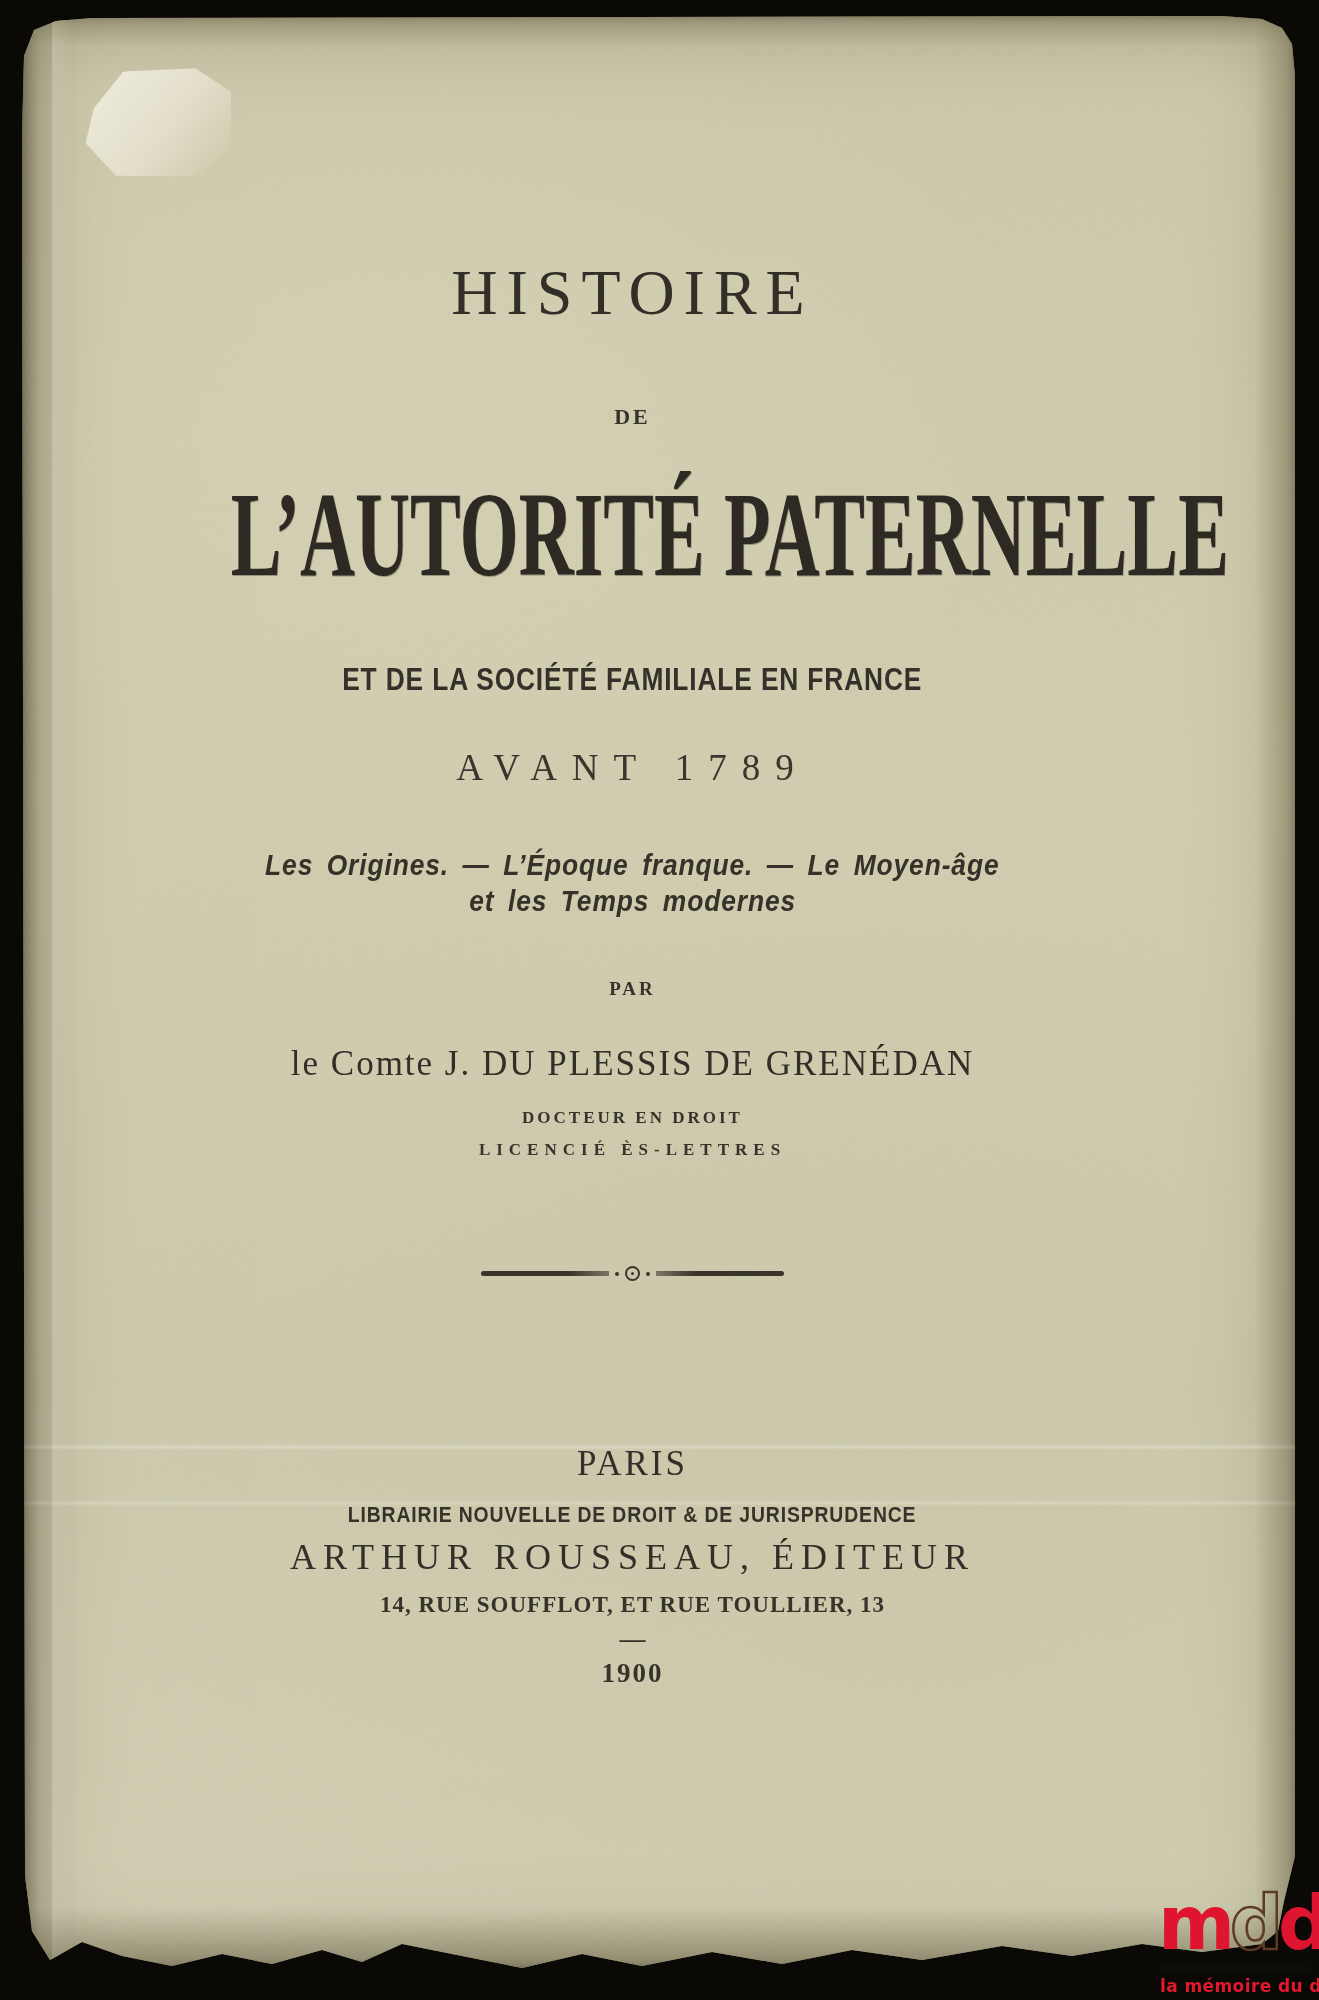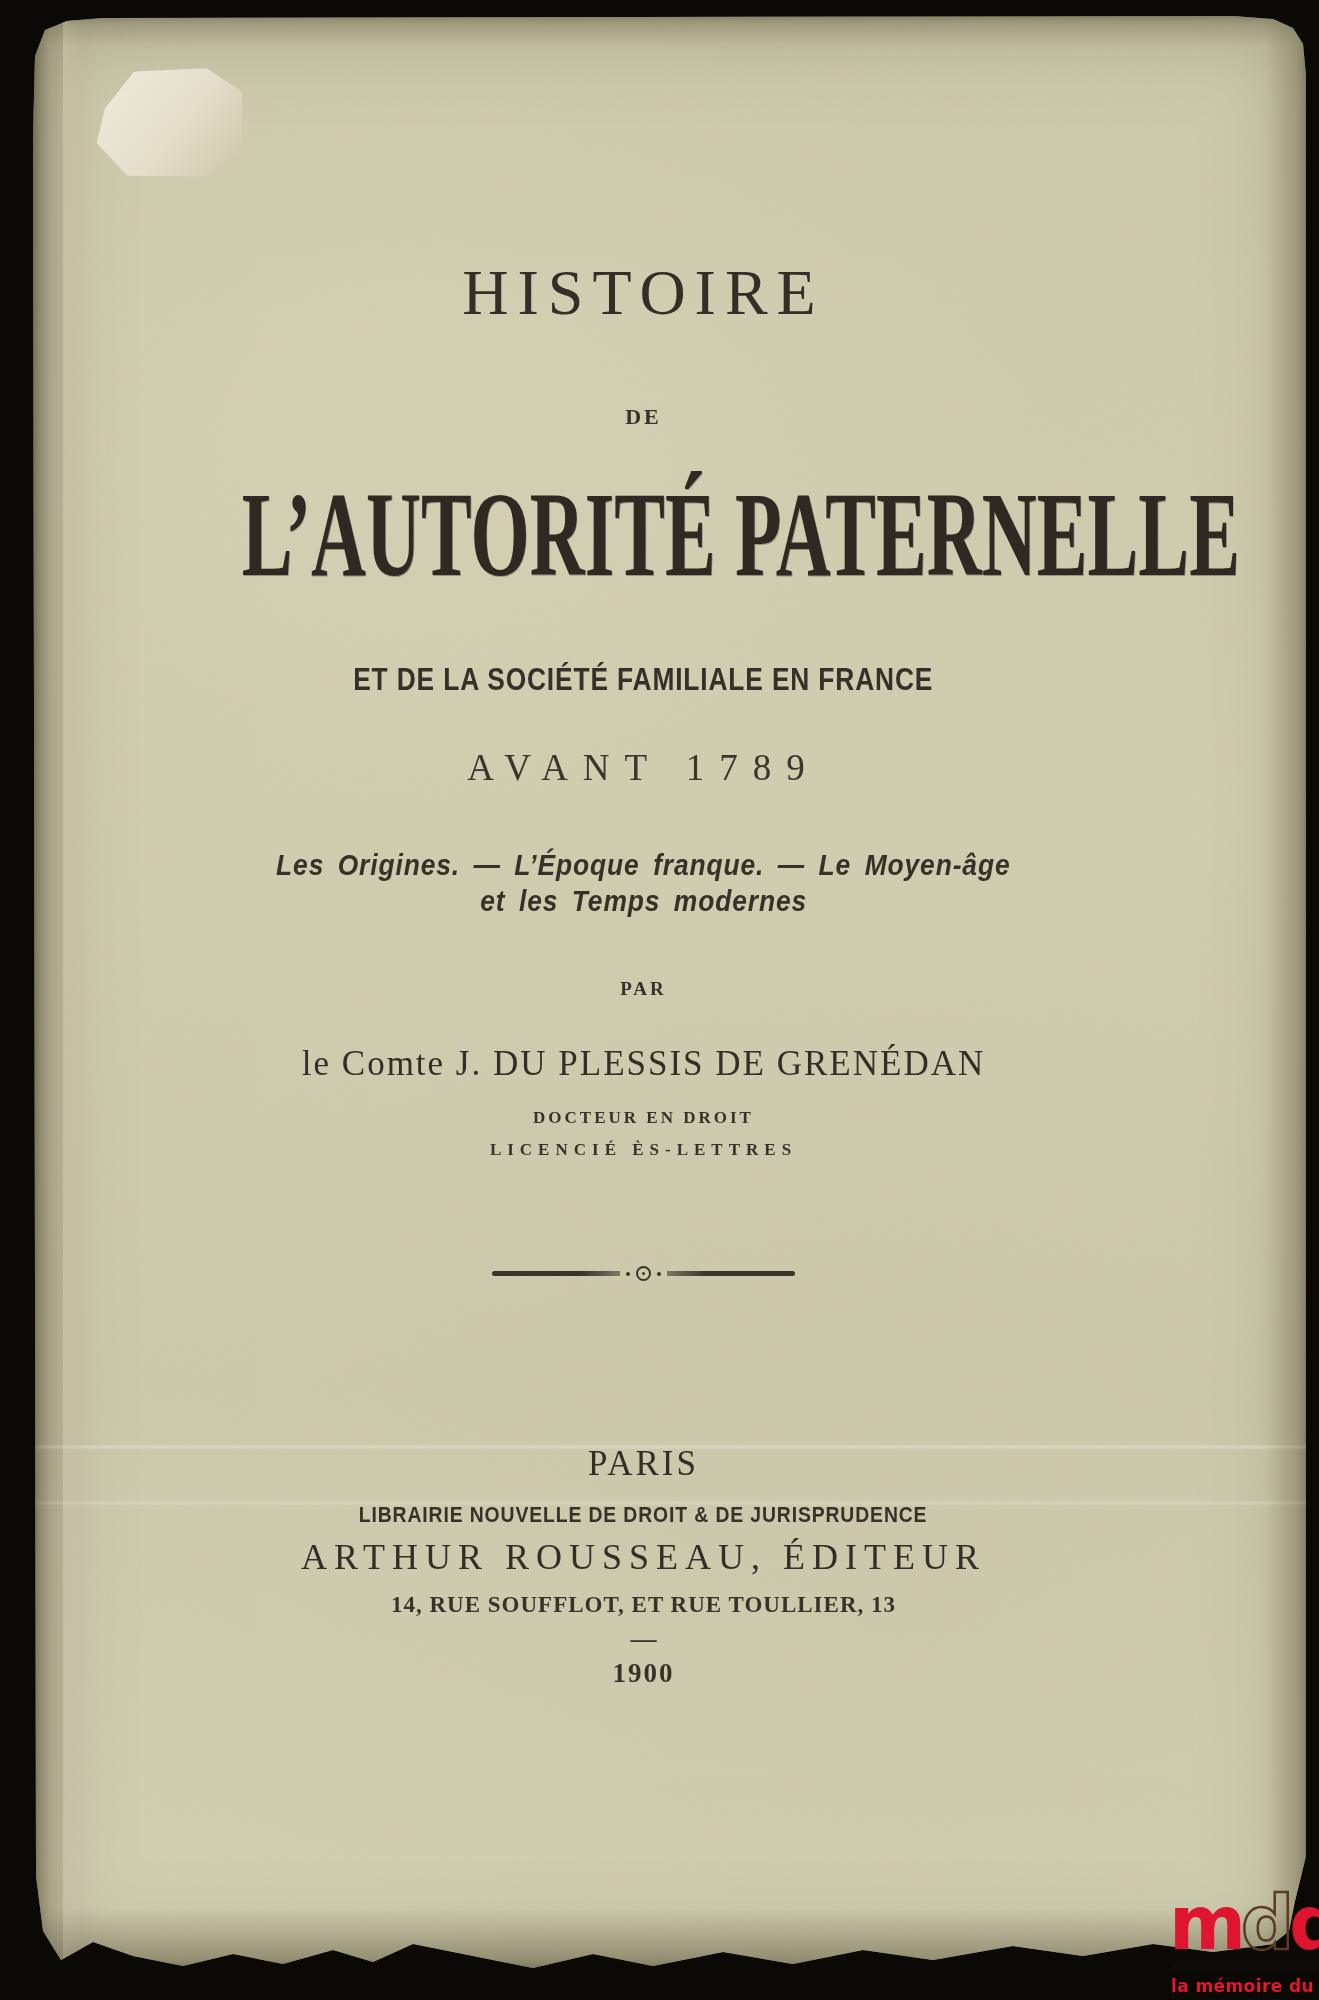--- a/index.html
+++ b/index.html
@@ -1,21 +1,21 @@
 <!DOCTYPE html>
 <html><head>
 <meta charset="utf-8">
 <style>
   html,body{margin:0;padding:0;}
   body{
     width:1319px;height:2000px;position:relative;overflow:hidden;
     background:#0a0906;
     font-family:"Liberation Serif","DejaVu Serif",serif;
   }
-  .stage{position:absolute;inset:0;margin-left:11px;}
+  .stage{position:absolute;inset:0;}
   
   .cover{
     position:absolute;left:22px;top:16px;width:1273px;height:1952px;
     background:
       radial-gradient(ellipse 900px 600px at 30% 20%, rgba(224,220,190,.35), rgba(0,0,0,0) 70%),
       radial-gradient(ellipse 1000px 900px at 70% 80%, rgba(200,196,160,.30), rgba(0,0,0,0) 75%),
       linear-gradient(180deg,#cfcbaa 0%,#d3cfae 40%,#cfcbab 70%,#d5d1b2 100%);
     clip-path:polygon(
       0px 120px,2px 40px,12px 14px,34px 5px,70px 2px,
       1200px 0px,1240px 3px,1260px 12px,1270px 28px,1273px 60px,

